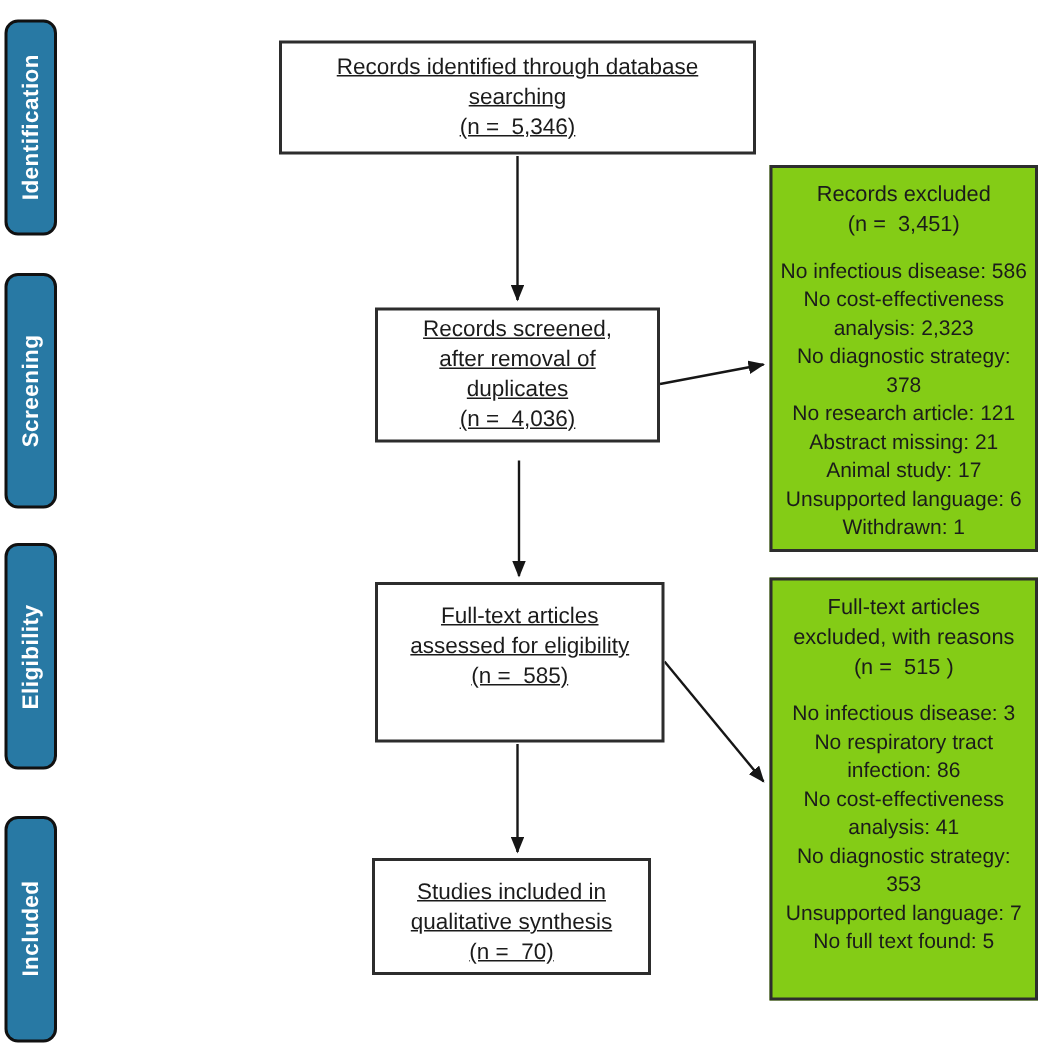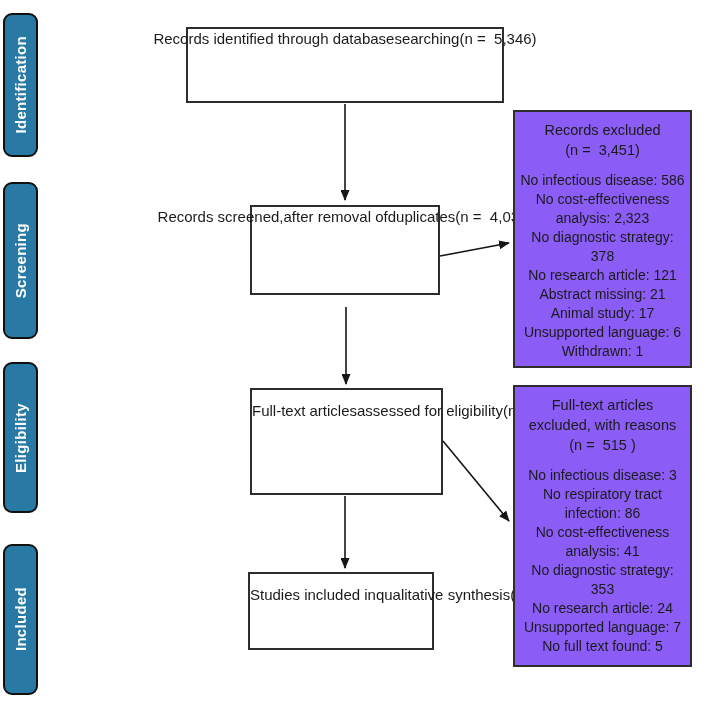--- a/index.html
+++ b/index.html
@@ -54,35 +54,36 @@
 
   
   .fbox {
     position: absolute;
     background: #ffffff;
     border: 2px solid var(--box-border, #2d2d2d);
     text-align: center;
     font-size: 15px;
     line-height: 20px;
     display: flex;
-    flex-direction: row;
+    flex-direction: column;
+    text-decoration: underline;
   }
   .fbox.center { justify-content: center; }
   .fbox.topalign { padding-top: 11px; }
   .line { white-space: pre; }
 
   .b1 { left: 186px; top: 27px;  width: 318px; height: 76px; }
   .b2 { left: 250px; top: 205px; width: 190px; height: 90px; }
   .b3 { left: 250px; top: 388px; width: 193px; height: 107px; }
   .b4 { left: 248px; top: 572px; width: 186px; height: 78px; }
 
   
   .ebox {
     position: absolute;
-    background: #8b5cf6;
+    background: #84cc16;
     border: 2px solid var(--box-border, #2d2d2d);
     text-align: center;
     padding: 8px 4px 0 4px;
   }
   .etitle { font-size: 14.5px; line-height: 20px; }
   .eitems { margin-top: 11px; font-size: 14px; line-height: 19px; }
   .eitem  { white-space: normal; }
 
   .e1 { left: 513px; top: 110px; width: 179px; height: 258px; }
   .e2 { left: 513px; top: 385px; width: 179px; height: 282px; }
@@ -164,19 +165,18 @@
     <div class="etitle">
       <div class="line">Full-text articles</div>
       <div class="line">excluded, with reasons</div>
       <div class="line">(n =  515 )</div>
     </div>
     <div class="eitems">
       <div class="eitem">No infectious disease: 3</div>
       <div class="eitem">No respiratory tract infection: 86</div>
       <div class="eitem">No cost-effectiveness analysis: 41</div>
       <div class="eitem">No diagnostic strategy: 353</div>
-      <div class="eitem">No research article: 24</div>
       <div class="eitem">Unsupported language: 7</div>
       <div class="eitem">No full text found: 5</div>
     </div>
   </div>
 
 </div>
 
 </body></html>

